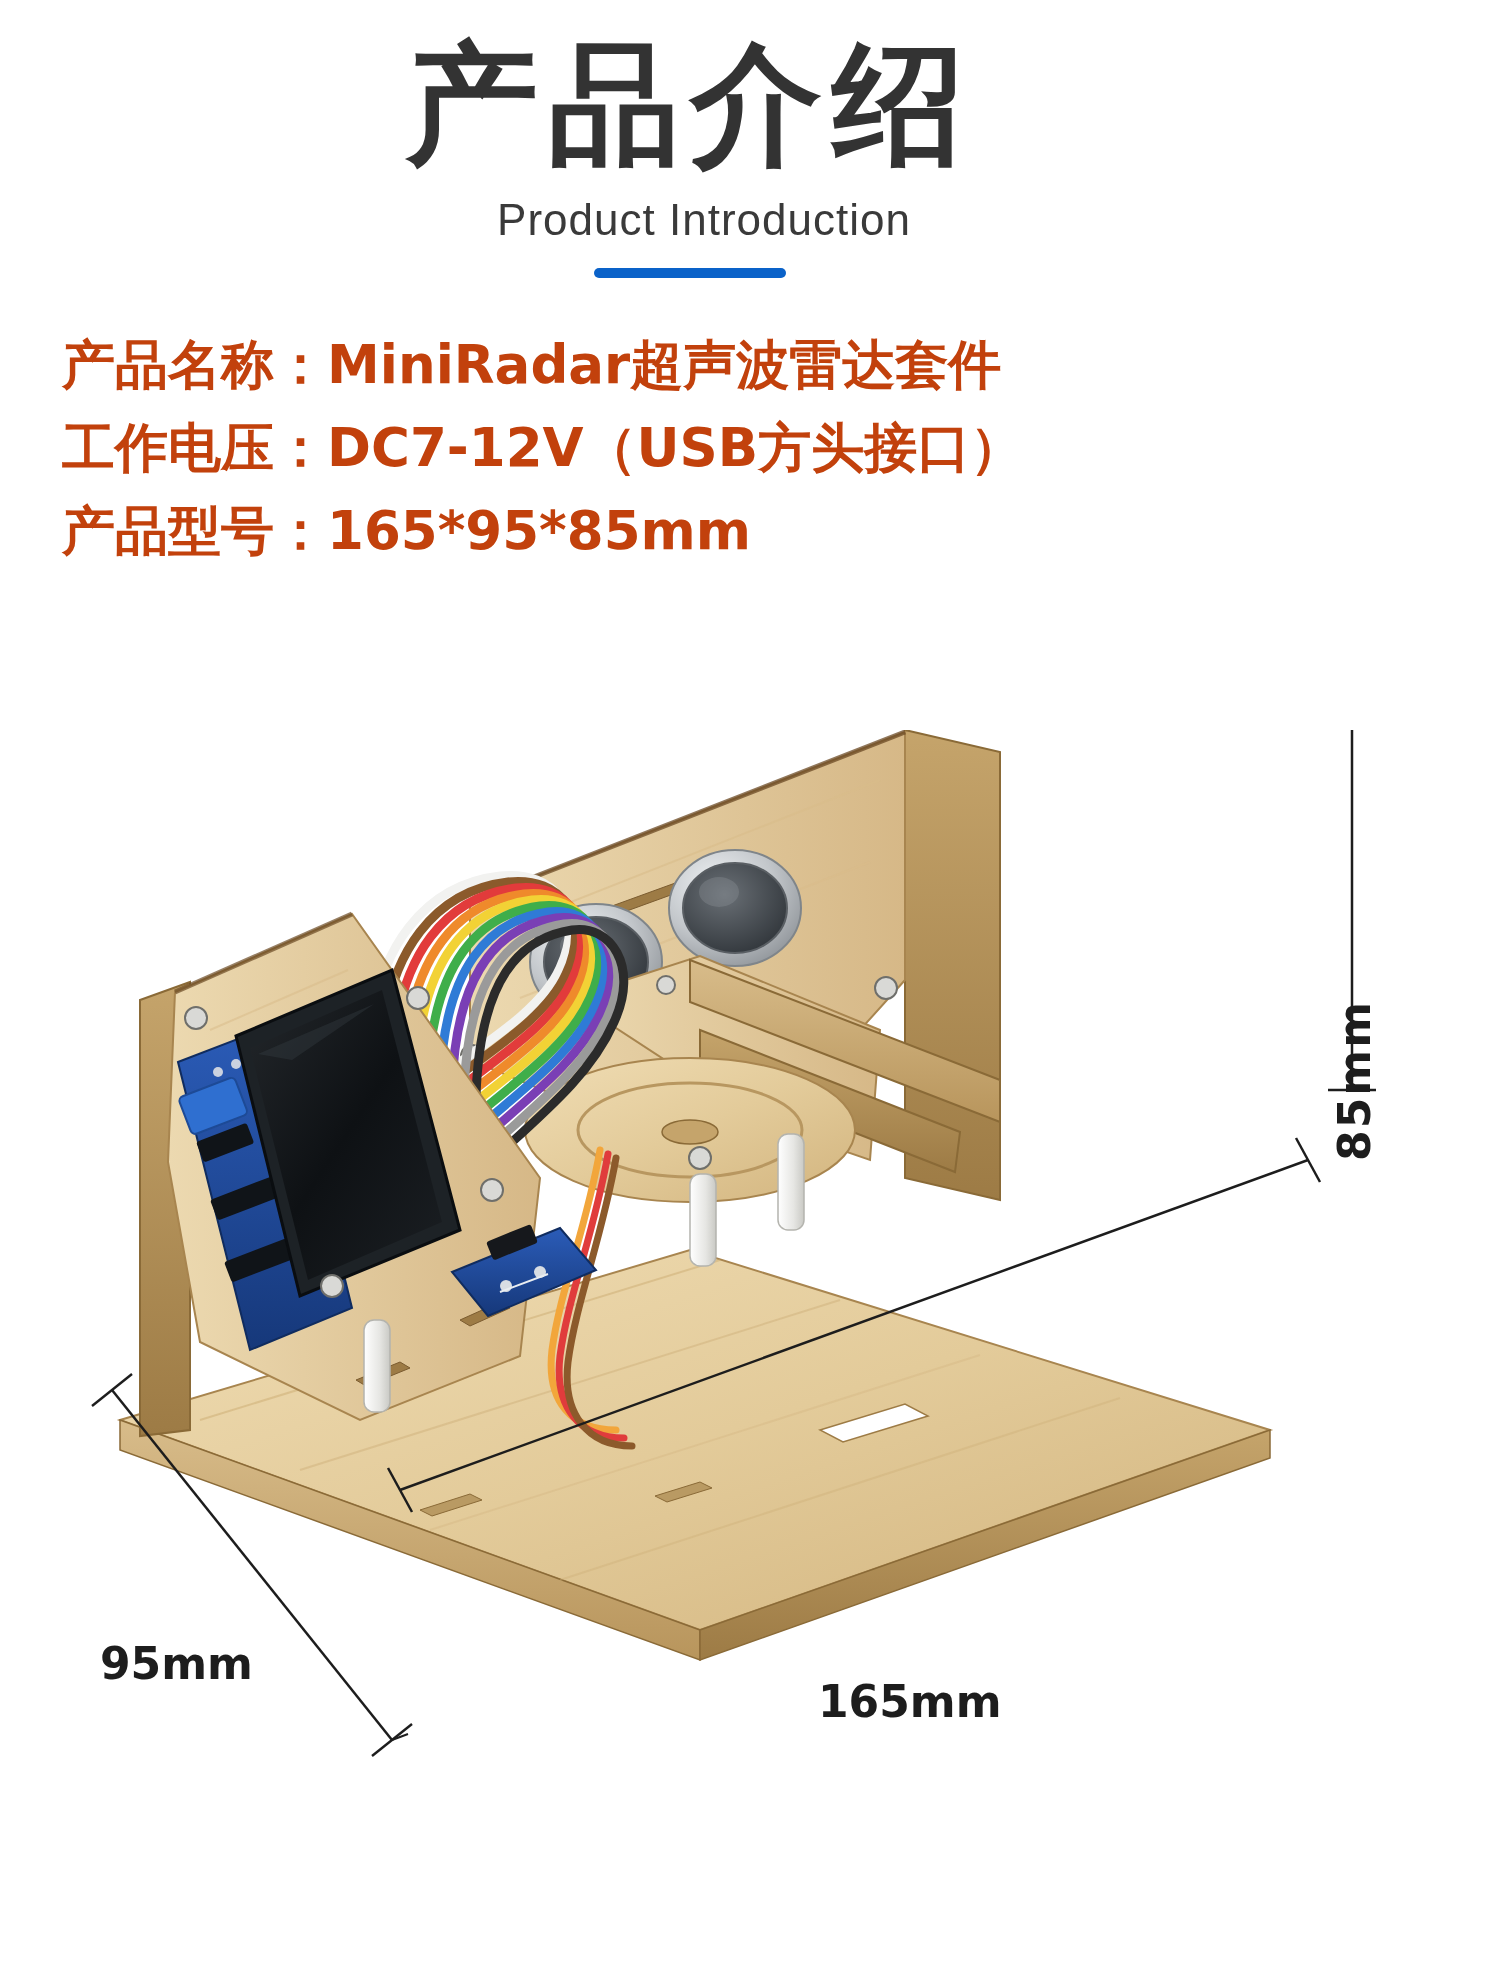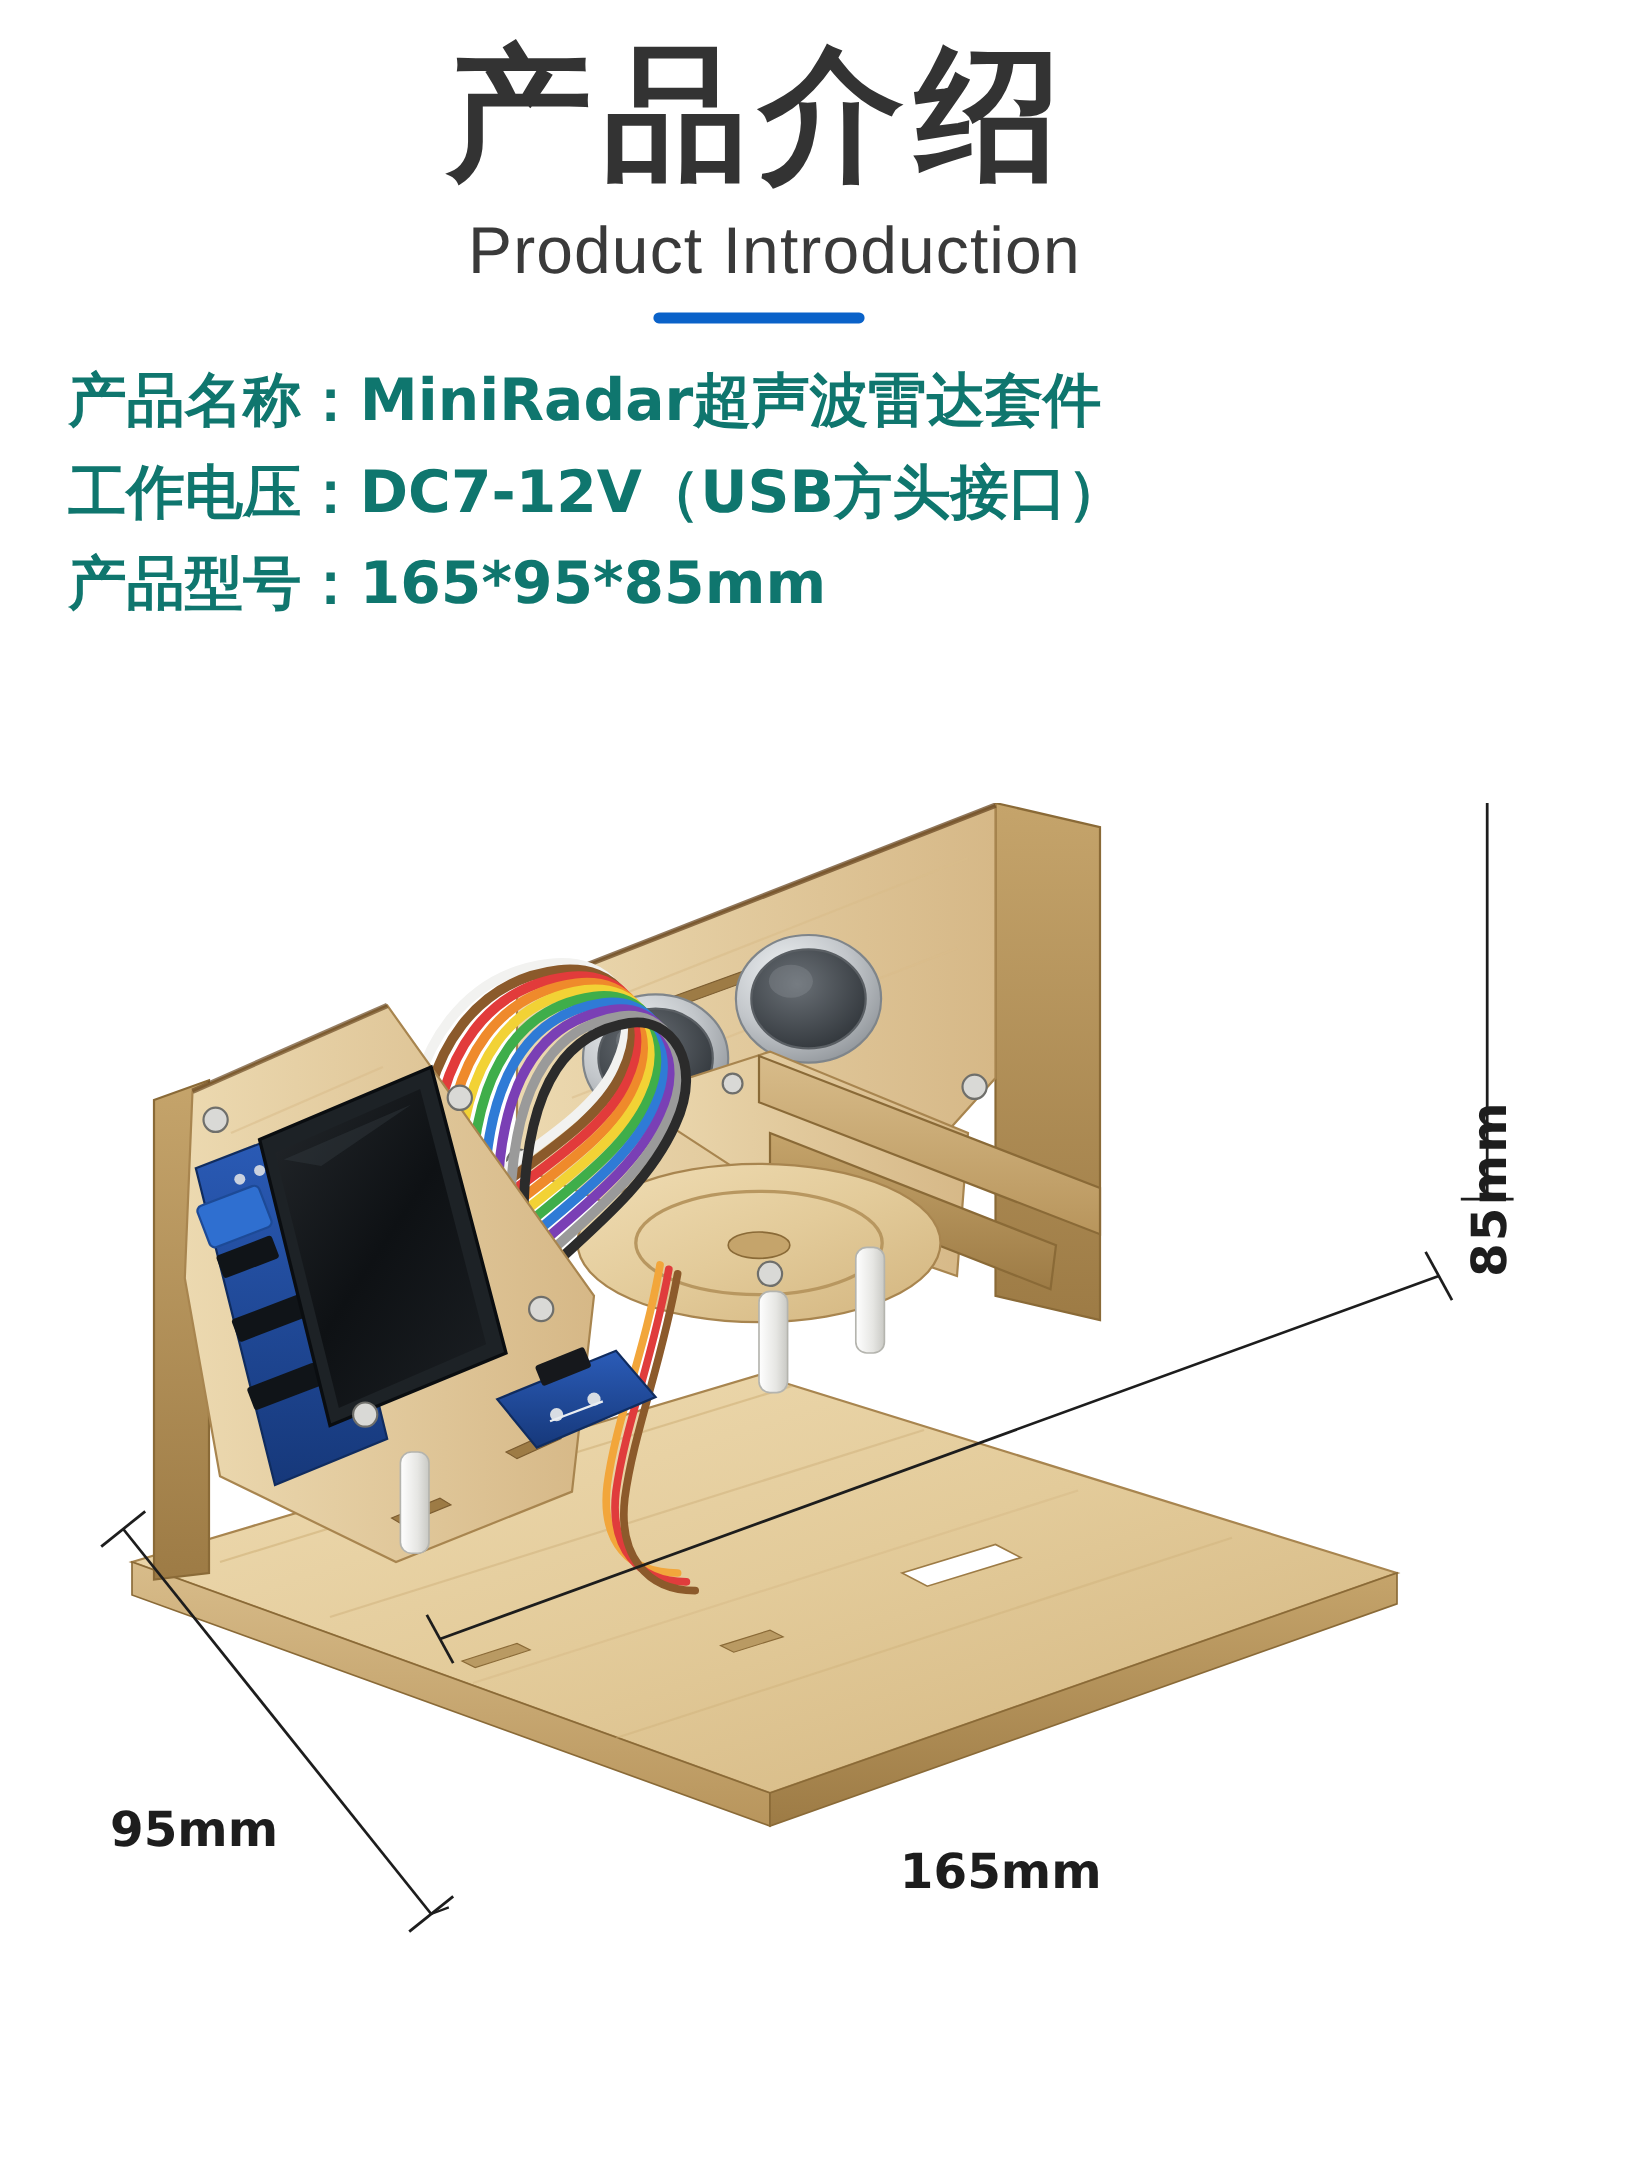--- a/index.html
+++ b/index.html
@@ -12,31 +12,31 @@
   .page{position:absolute;inset:0;}
 
   
   .header{position:absolute;left:0;top:0;width:1380px;text-align:center;}
   .title-cn{
     font-size:132px;line-height:1;font-weight:700;letter-spacing:10px;
     color:#333333;margin-top:38px;
     font-family:"DejaVu Sans","Liberation Sans",sans-serif;
   }
   .title-en{
-    font-size:60px;line-height:1;font-weight:300;color:#3a3a3a;
+    font-size:44px;line-height:1;font-weight:300;color:#3a3a3a;
     margin-top:28px;letter-spacing:1px;padding-left:28px;
   }
   .accent-bar{
     width:192px;height:10px;border-radius:5px;margin:26px auto 0;
   }
 
   
   .specs{position:absolute;left:62px;top:338px;width:1200px;}
   .spec-row{
-    font-size:53px;line-height:1;font-weight:700;color:#0f766e;
+    font-size:53px;line-height:1;font-weight:700;color:#c2410c;
     margin-bottom:30px;white-space:nowrap;
     font-family:"DejaVu Sans","Liberation Sans",sans-serif;
   }
   .spec-label{font-weight:700;}
   .spec-value{font-weight:700;}
 
   
   .photo{position:absolute;left:0;top:730px;width:1500px;height:1251px;}
   .photo svg{display:block;}
 

